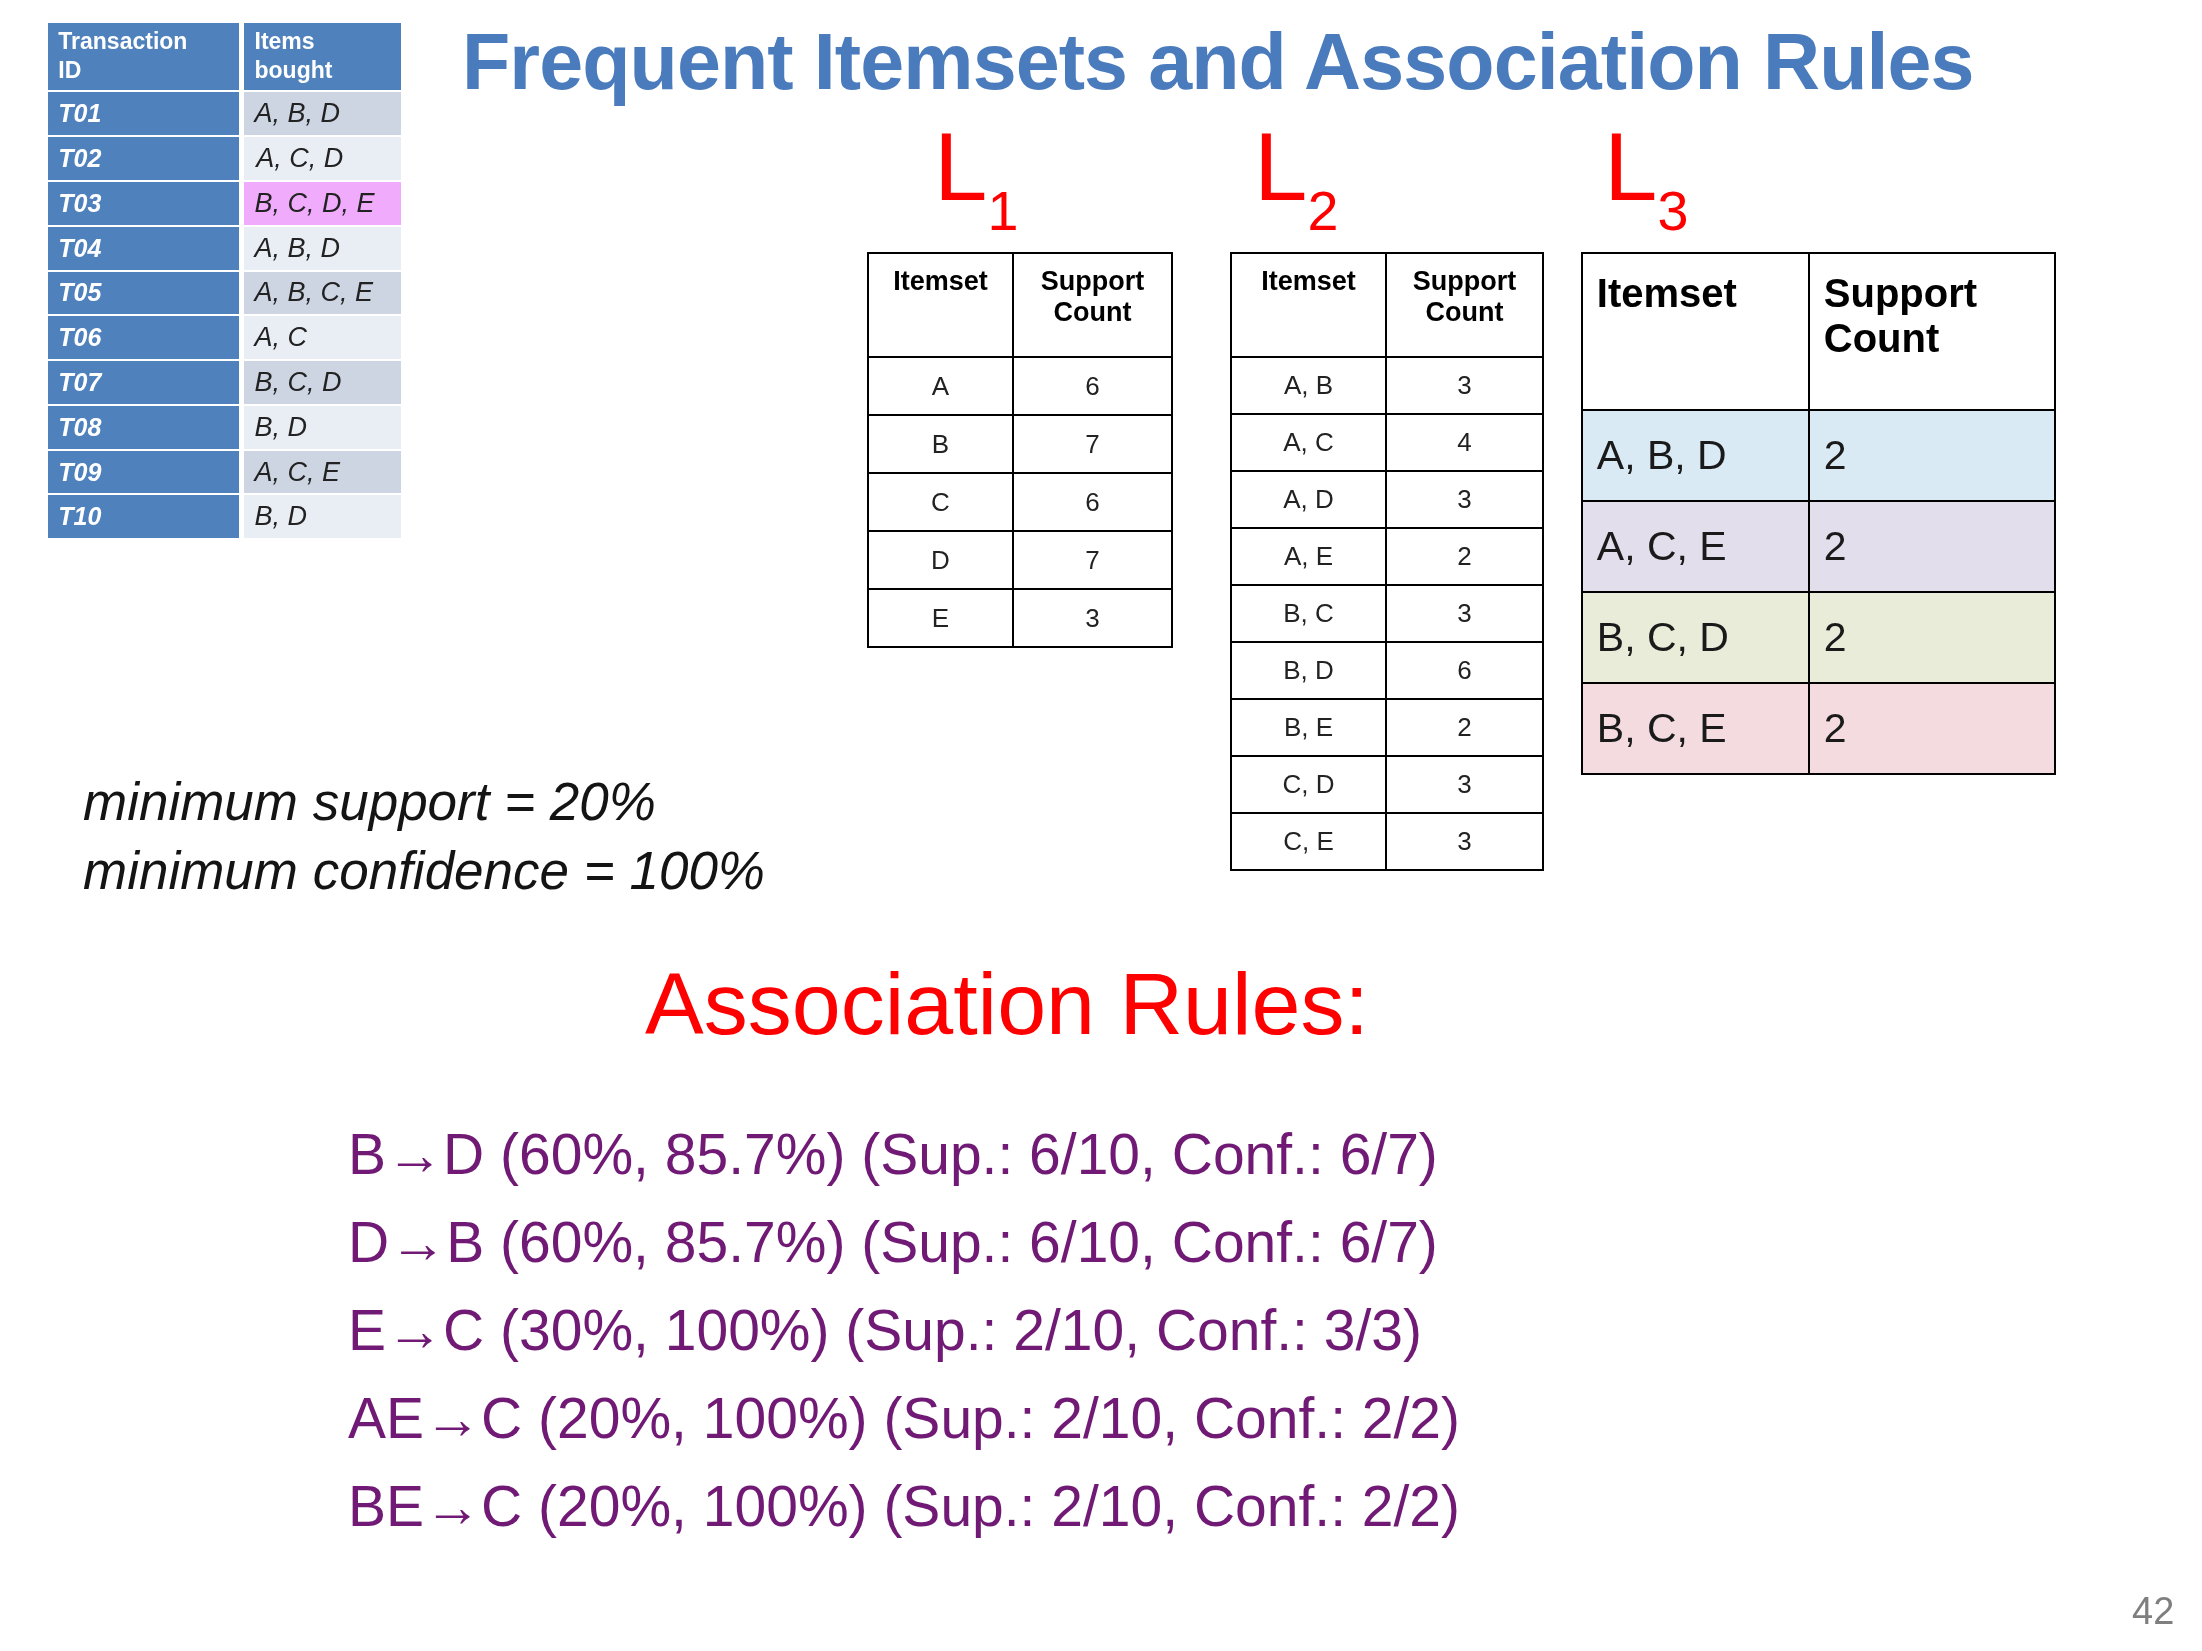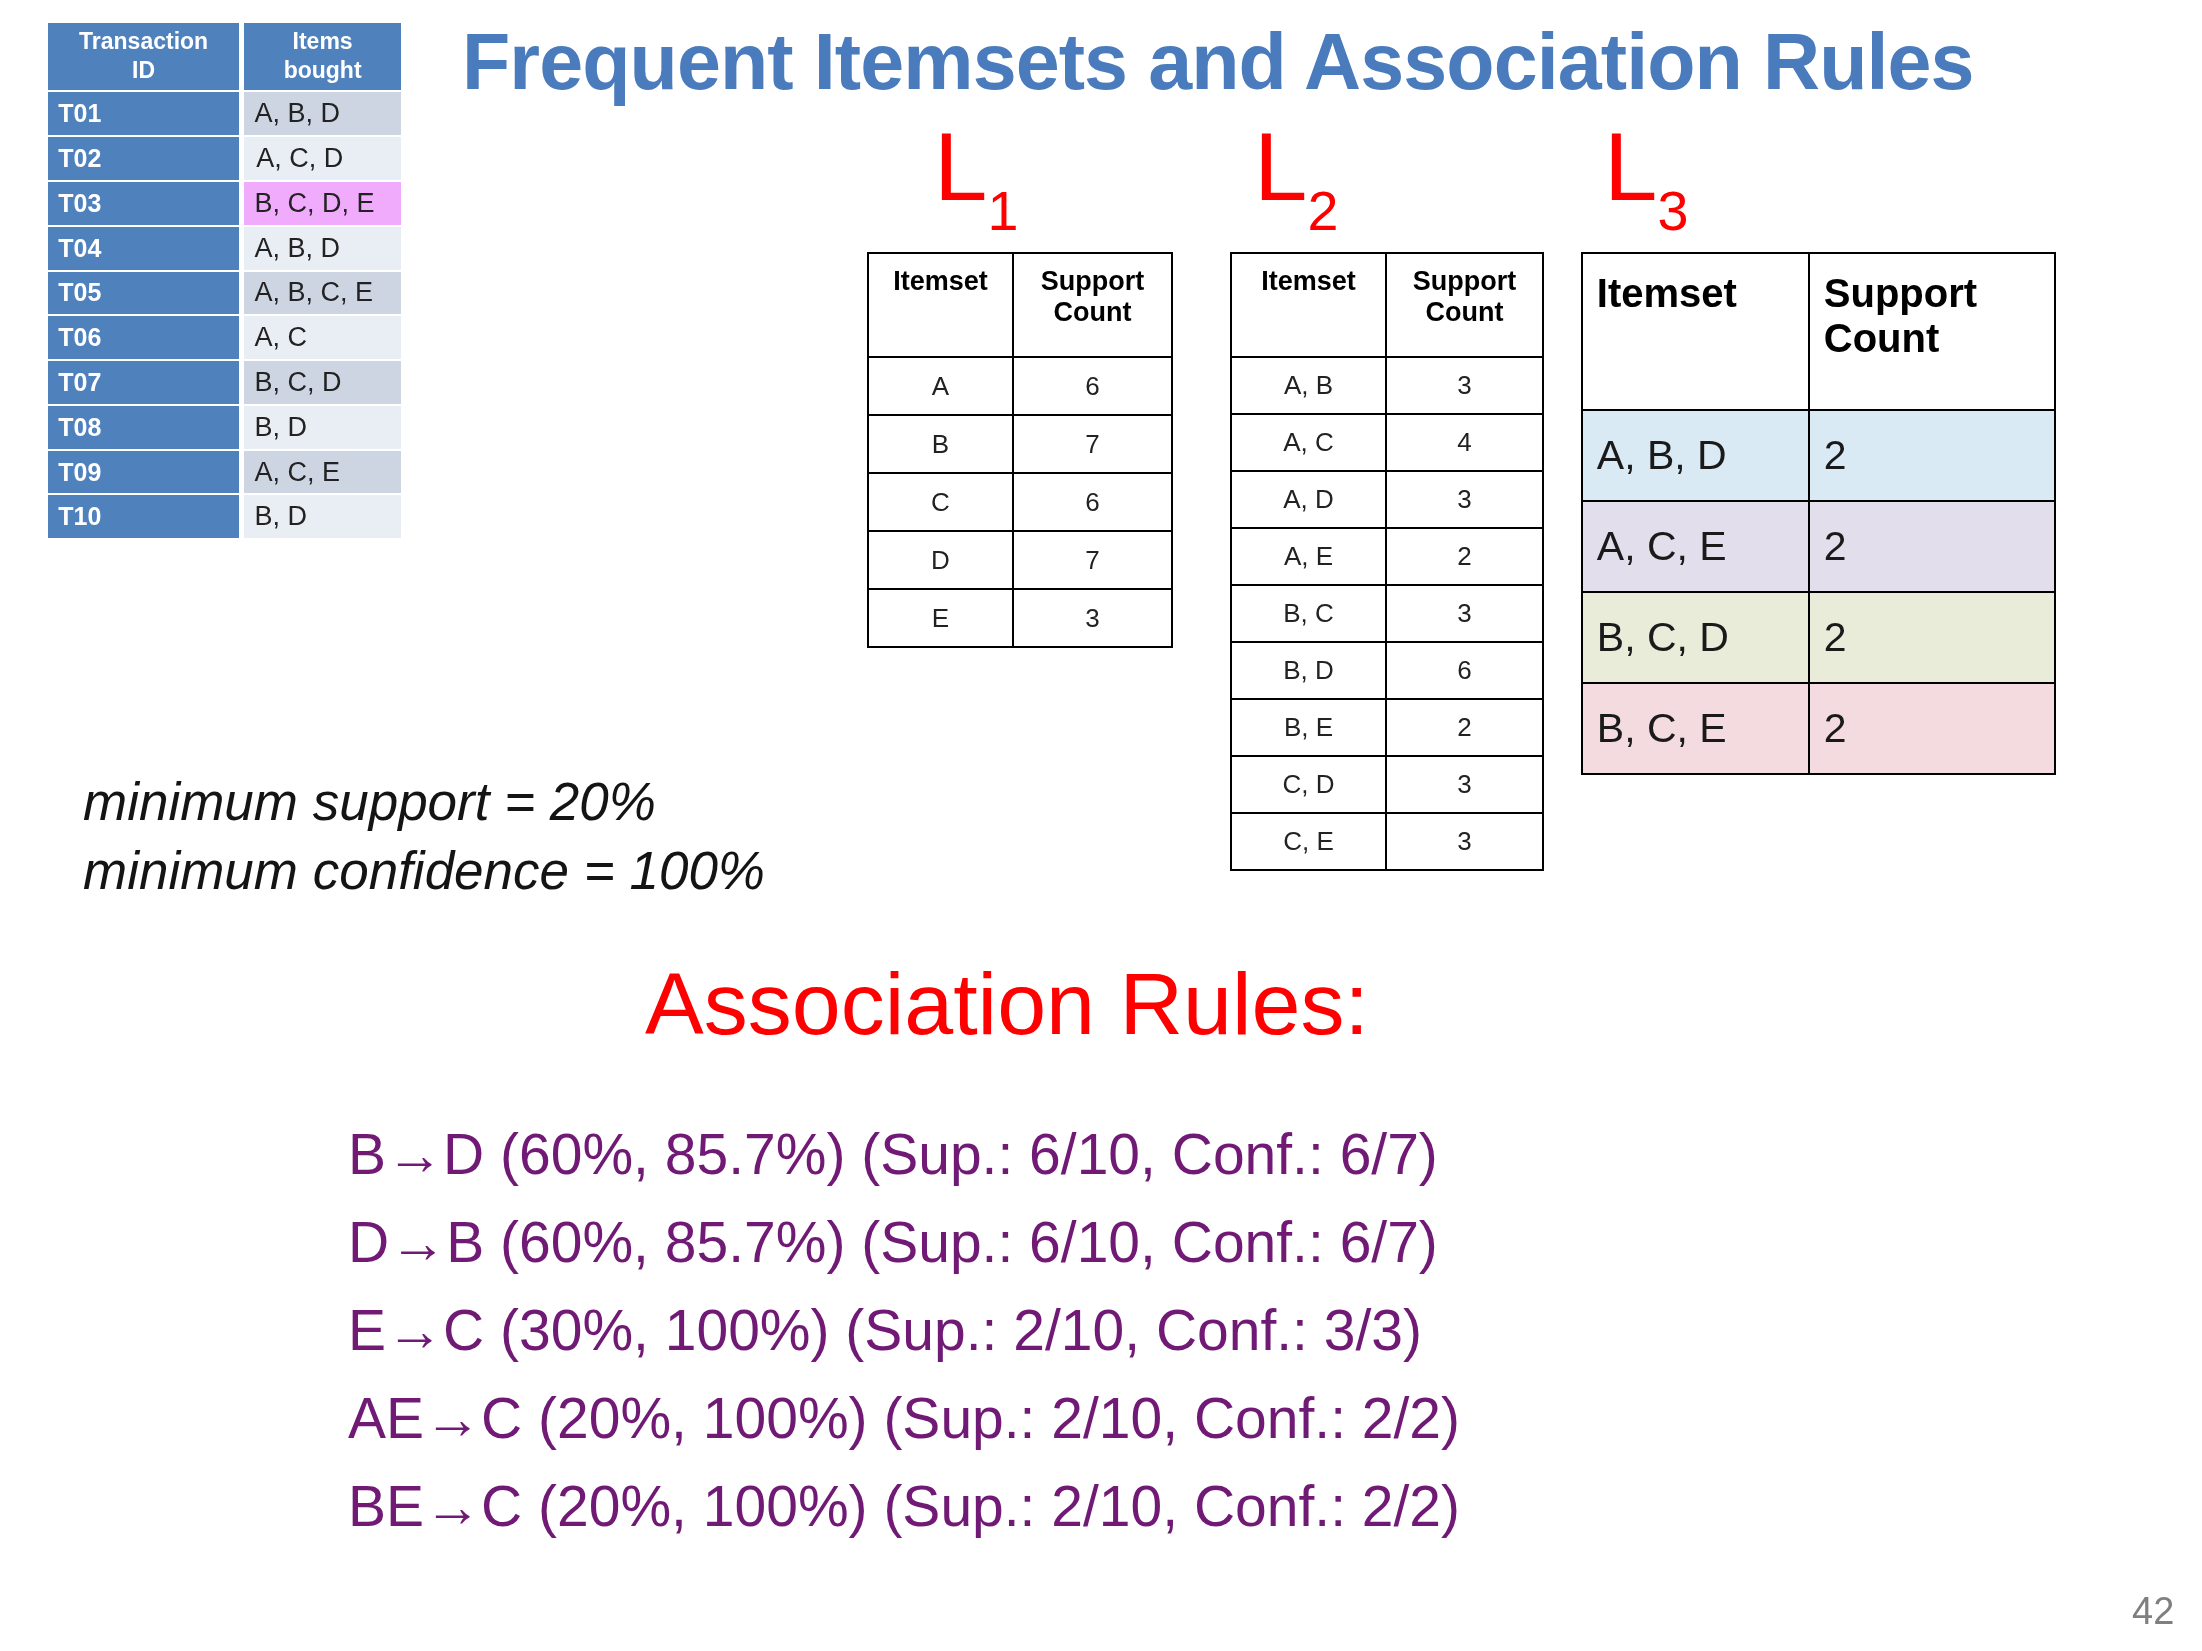--- a/index.html
+++ b/index.html
@@ -19,26 +19,26 @@
     width: 363px;
     border-collapse: separate;
     border-spacing: 5.2px 2.6px;
   }
   table.txn th {
     background: #4F81BD;
     color: #ffffff;
     font-weight: bold;
     font-size: 23px;
     line-height: 1.25;
-    text-align: center;
+    text-align: left;
     vertical-align: top;
     padding: 4.3px 10.3px 6px 10.3px;
     white-space: pre-line;
   }
-  table.txn td { padding: 3.4px 10.3px; height: 36px; vertical-align: middle; }
+  table.txn td { padding: 3.4px 10.3px; height: 36px; vertical-align: middle; font-style: italic; }
   table.txn td.txn-id {
     background: #4F81BD;
     color: #ffffff;
     font-weight: bold;
     font-size: 25px;
     width: 176px;
   }
   table.txn td.txn-items {
     font-size: 27px;
     color: #222222;

